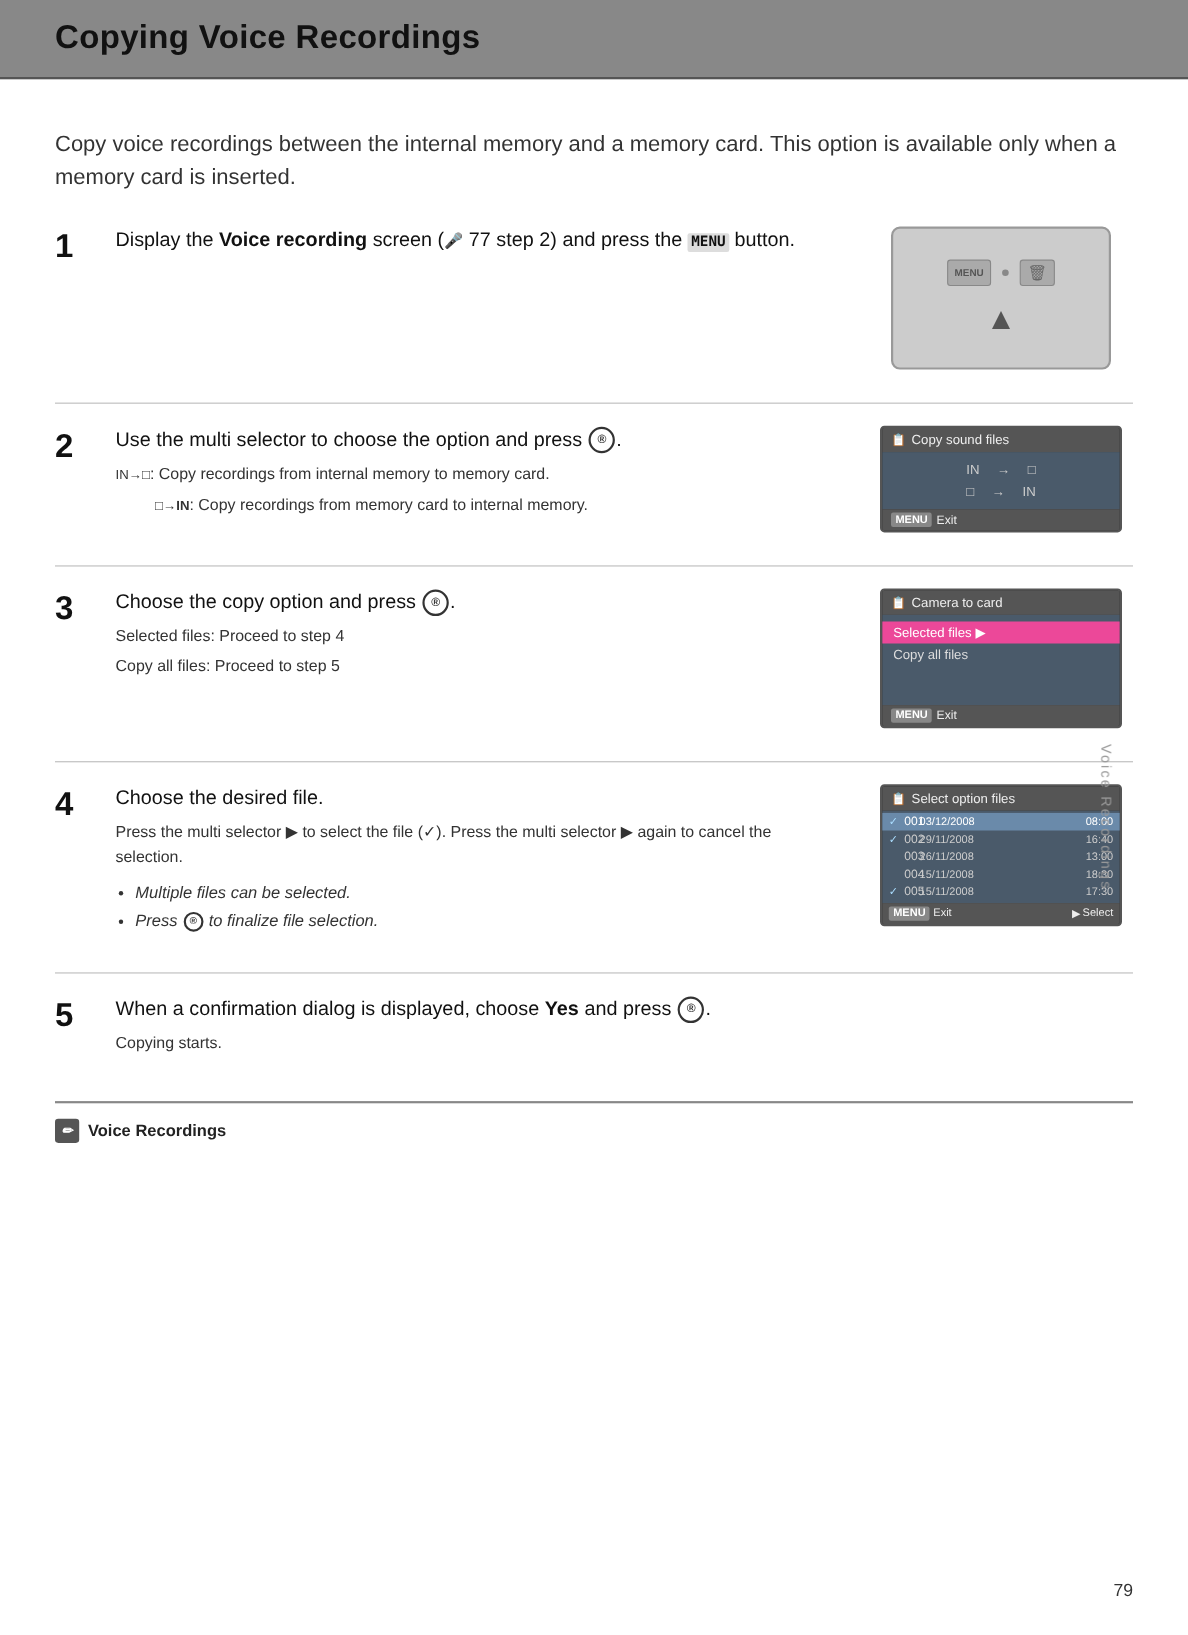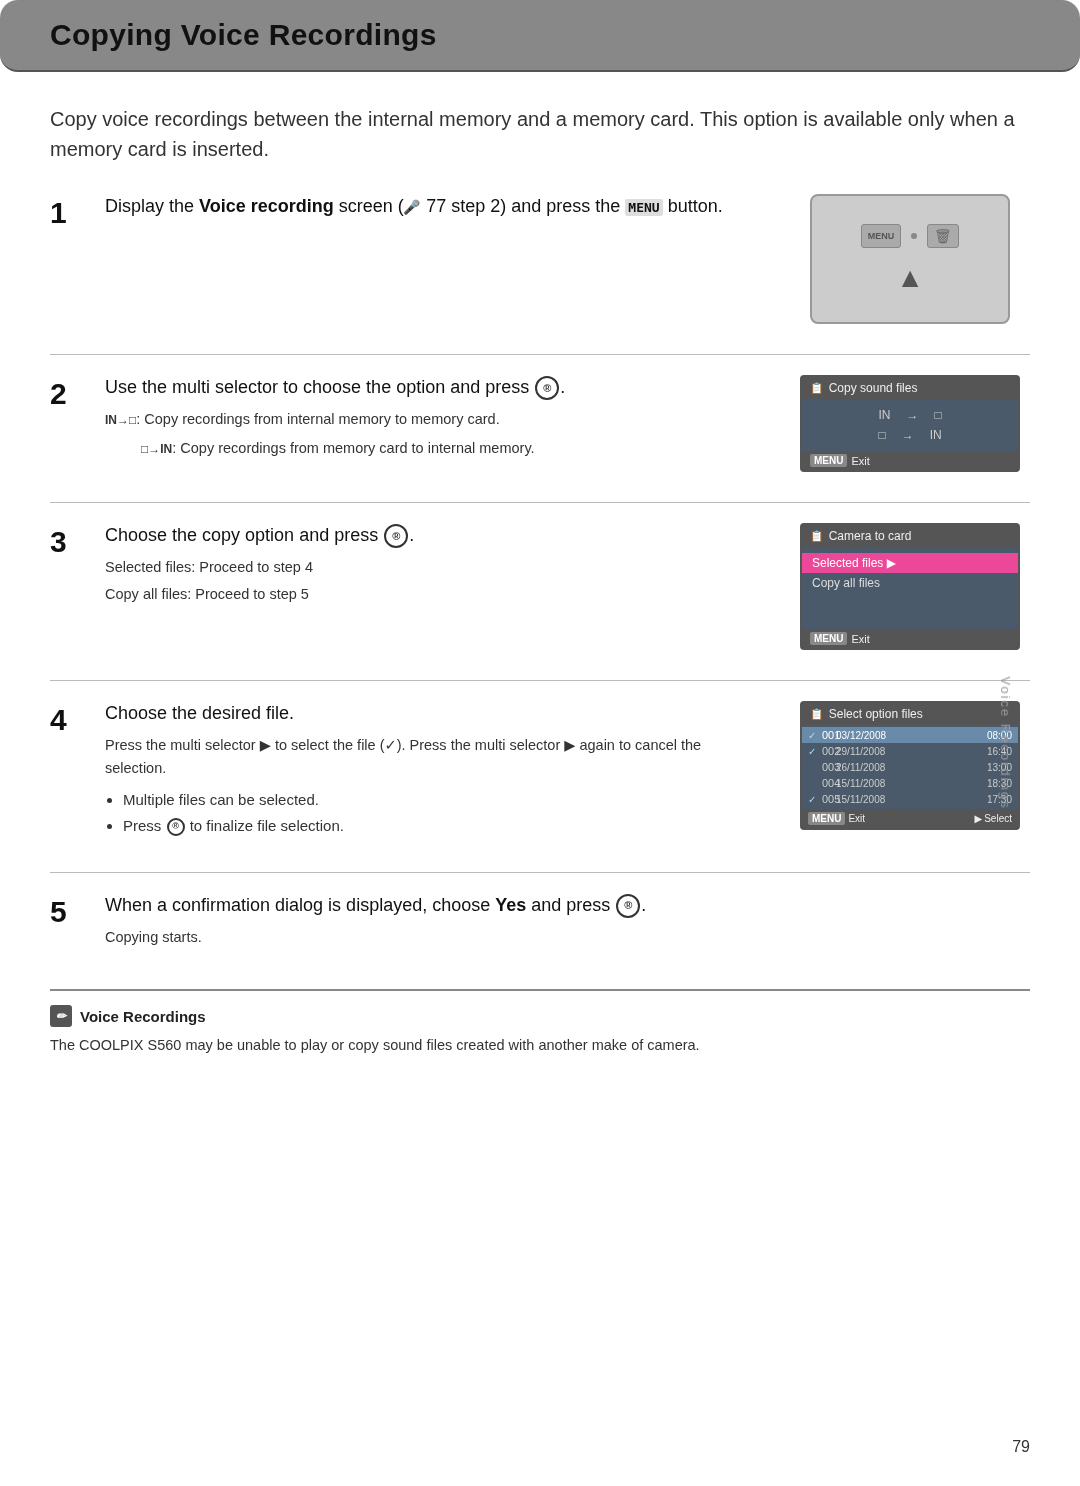--- a/index.html
+++ b/index.html
@@ -11,22 +11,21 @@
       font-size: 16px;
       color: #222;
       position: relative;
     }
 
     
     .page-header {
       background: #888;
       padding: 18px 50px 18px 50px;
       border-bottom: 2px solid #555;
-      margin-bottom: 32px;
-      border-radius: 18px;
+      margin-bottom: 44px;
     }
     .page-header h1 {
       font-size: 30px;
       font-weight: bold;
       color: #111;
       letter-spacing: 0.3px;
     }
 
     
     .content {
@@ -96,20 +95,21 @@
     .bullet-list {
       margin-top: 8px;
       padding-left: 18px;
     }
     .bullet-list li {
       list-style: disc;
       font-size: 15px;
       color: #333;
       margin-bottom: 4px;
       line-height: 1.5;
+      font-style: italic;
     }
 
     
     .lcd-screen {
       width: 220px;
       background: #333;
       border: 2px solid #555;
       border-radius: 4px;
       overflow: hidden;
       font-size: 12.5px;
@@ -327,21 +327,21 @@
 
   <hr class="step-line">
 
   <div class="step">
     <div class="step-number">2</div>
     <div class="step-content">
       <p class="step-title">
         Use the multi selector to choose the option and press <span class="ok-btn">®</span>.
       </p>
       <div class="step-sub">
-        <p><span style="font-size:12px; font-weight:bold;">IN→□</span>: Copy recordings from internal memory to memory card.</p>
+        <p><span style="font-size:12px; font-weight:normal;">IN→□</span>: Copy recordings from internal memory to memory card.</p>
         <p style="margin-top:6px;margin-left:36px;"><span style="font-size:12px; font-weight:bold;">□→IN</span>: Copy recordings from memory card to internal memory.</p>
       </div>
     </div>
     <div class="step-image">
       <div class="lcd-screen">
         <div class="lcd-header">
           <span class="lcd-icon">📋</span>
           <span>Copy sound files</span>
         </div>
         <div class="lcd-body">
@@ -476,18 +476,17 @@
       </p>
       <p class="step-sub">Copying starts.</p>
     </div>
   </div>
 
   <div class="note-box">
     <div class="note-title">
       <div class="note-icon">✏</div>
       <span>Voice Recordings</span>
     </div>
-    <p class="note-text">The COOLPIX S560 may be unable to play or copy sound files created with another make of camera.</p>
   </div>
 
 </div>
 
 <div class="page-number">79</div>
 
 </body></html>

